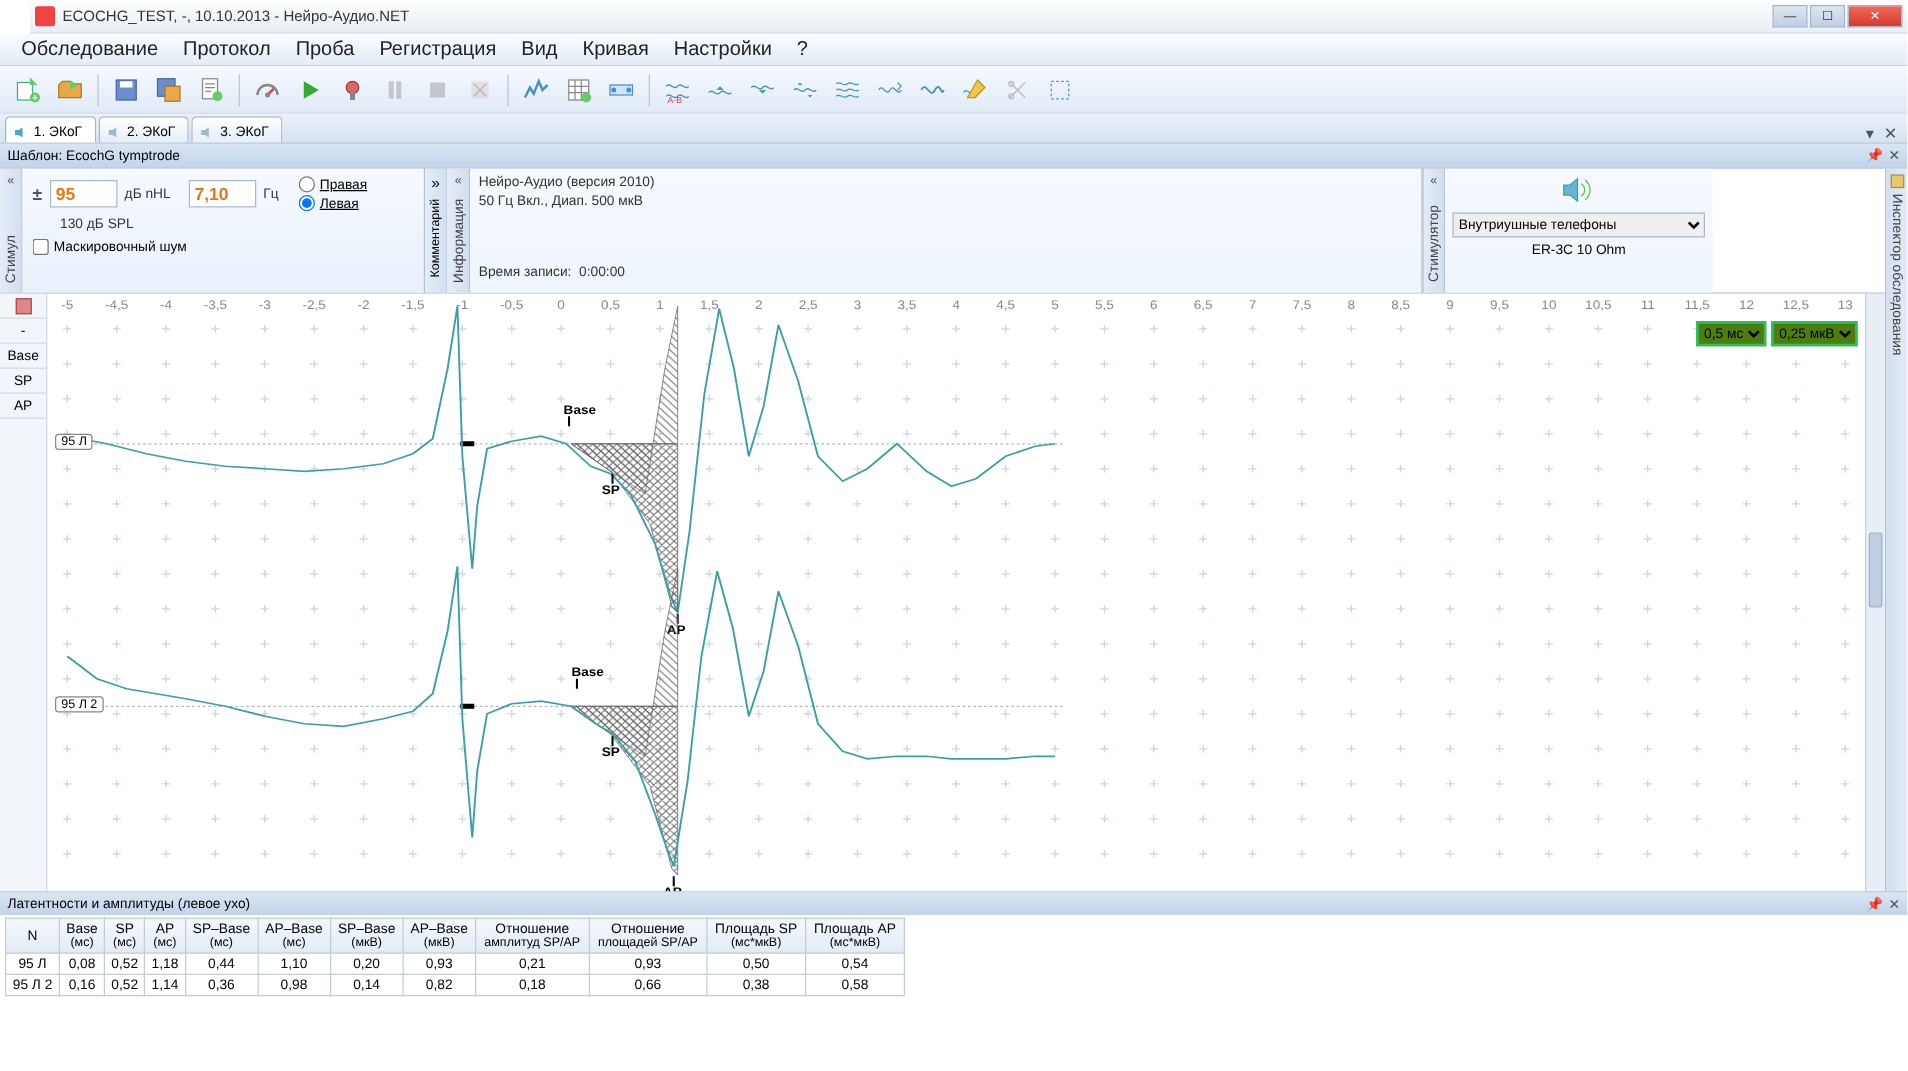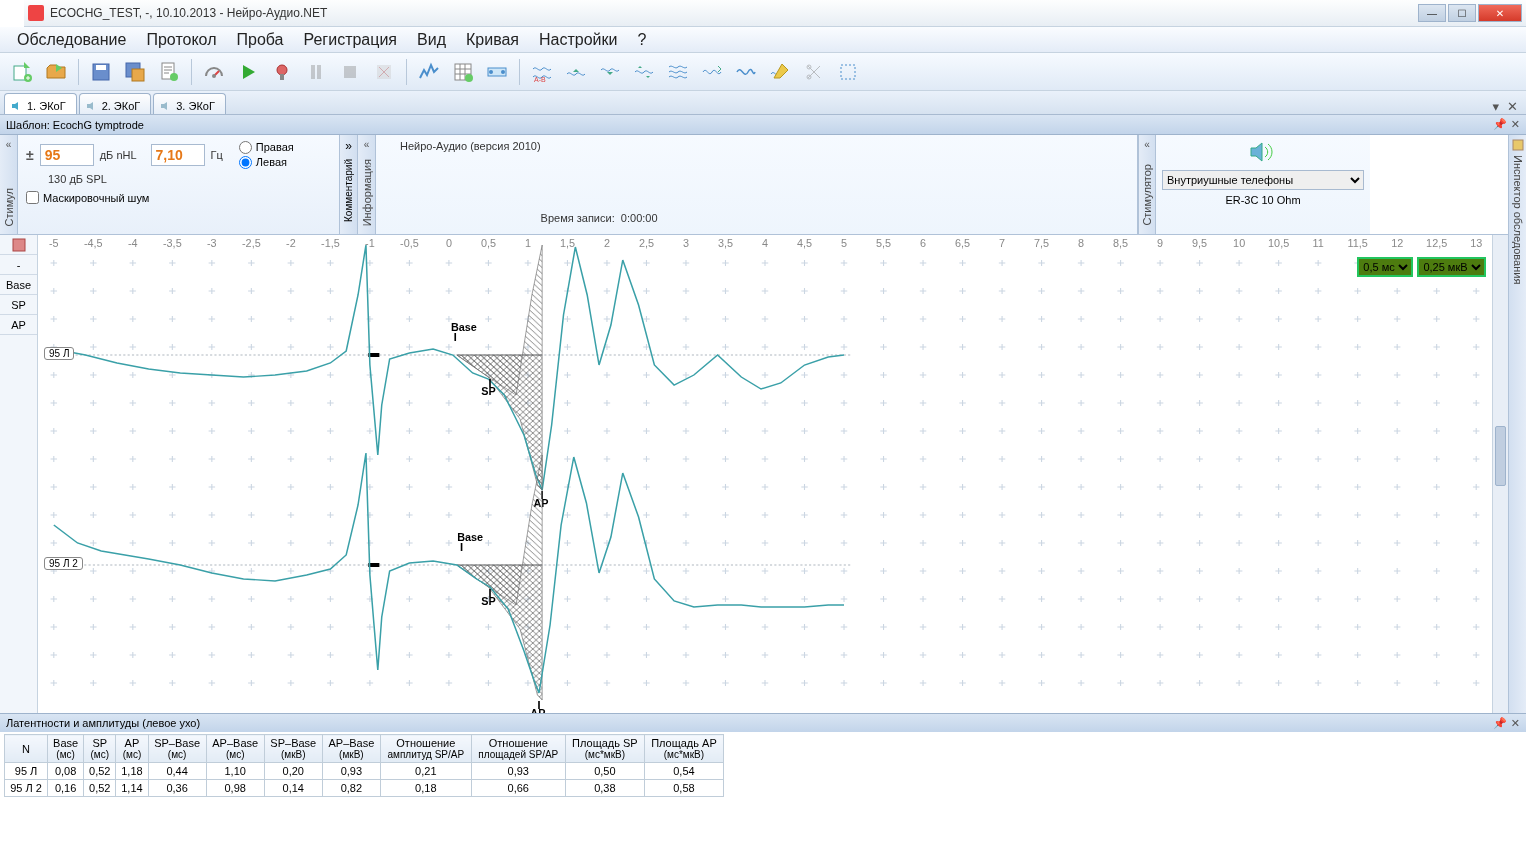--- a/index.html
+++ b/index.html
@@ -44,31 +44,31 @@
 
 
 .stim-panel { width: 322px; border-right:1px solid #b0c2d8; display:flex; background:linear-gradient(#f6faff,#e8f0fa);}
 .stim-body { flex:1; padding:6px 8px; font-size:11px; }
 .stim-row1 { display:flex; align-items:center; gap:6px; }
 .stim-row1 .pm { font-size:14px; font-weight:bold; color:#555;}
 .nbox { width:54px; height:22px; border:1px solid #a8bad0; background:#fff; display:flex;align-items:center;justify-content:flex-start; padding:0 4px;}
 .nbox .val { color:#e67817; font-weight:bold; font-size:14px;}
 .unit { font-size:11px; color:#333; }
 .stim-radios { margin-left:10px; display:flex; flex-direction:column; gap:2px;}
-.stim-radios label { display:flex; align-items:flex-start; gap:4px; font-size:11px;}
+.stim-radios label { display:flex; align-items:flex-end; gap:4px; font-size:11px;text-decoration:underline;}
 .stim-sub { font-size:11px; color:#333; margin:4px 0 0 22px;}
 .stim-chk { margin-top:6px; display:flex; align-items:center; gap:4px; font-size:11px;}
 
 
 .cmt-panel { width:18px; background:linear-gradient(90deg,#e4ecf7,#d2dff0); border-right:1px solid #b0c2d8; display:flex; flex-direction:column; align-items:center; padding-top:4px;}
 
 
 .info-panel { width: 780px; border-right:1px solid #b0c2d8; background:linear-gradient(#f6faff,#eef5fd); display:flex;}
 .info-panel .vcollapse { border-right:1px solid #b0c2d8;}
-.info-body { padding:4px 24px; font-size:11px; color:#333; line-height:1.35; flex:1; display:flex; flex-direction:row;}
+.info-body { padding:4px 7px; font-size:11px; color:#333; line-height:1.35; flex:1; display:flex; flex-direction:column;}
 .info-body .timer { margin-top:auto; padding-bottom:4px;}
 
 
 .stimr-panel { width: 214px; display:flex; background:linear-gradient(#f6faff,#eef5fd);}
 .stimr-body { flex:1; padding:6px; text-align:center;}
 .stimr-body select { width:100%; font-size:11px; height:20px; border:1px solid #a8bad0;}
 .spk-icon { margin-bottom:4px;}
 
 
 .inspector { width:18px; background:linear-gradient(90deg,#d2dff0,#e4ecf7); border-left:1px solid #b0c2d8; display:flex; flex-direction:column; align-items:center; padding-top:4px;}
@@ -366,20 +366,21 @@
         <span class="vlabel" style="writing-mode:vertical-rl;transform:rotate(180deg);font-size:10px;margin-top:6px">Комментарий</span>
       </div>
 
       <div class="info-panel">
         <div class="vcollapse">
           <span class="chev">«</span>
           <span class="vlabel">Информация</span>
         </div>
         <div class="info-body">
           <div>Нейро-Аудио (версия 2010)</div>
+          <div>50 Гц  Вкл., Диап. 500 мкВ</div>
           <div class="timer"><span>Время записи:</span>&nbsp;&nbsp;<span>0:00:00</span></div>
         </div>
       </div>
 
       <div class="vcollapse" style="border-left:1px solid #b0c2d8">
         <span class="chev">«</span>
         <span class="vlabel">Стимулятор</span>
       </div>
       <div class="stimr-panel">
         <div class="stimr-body">

